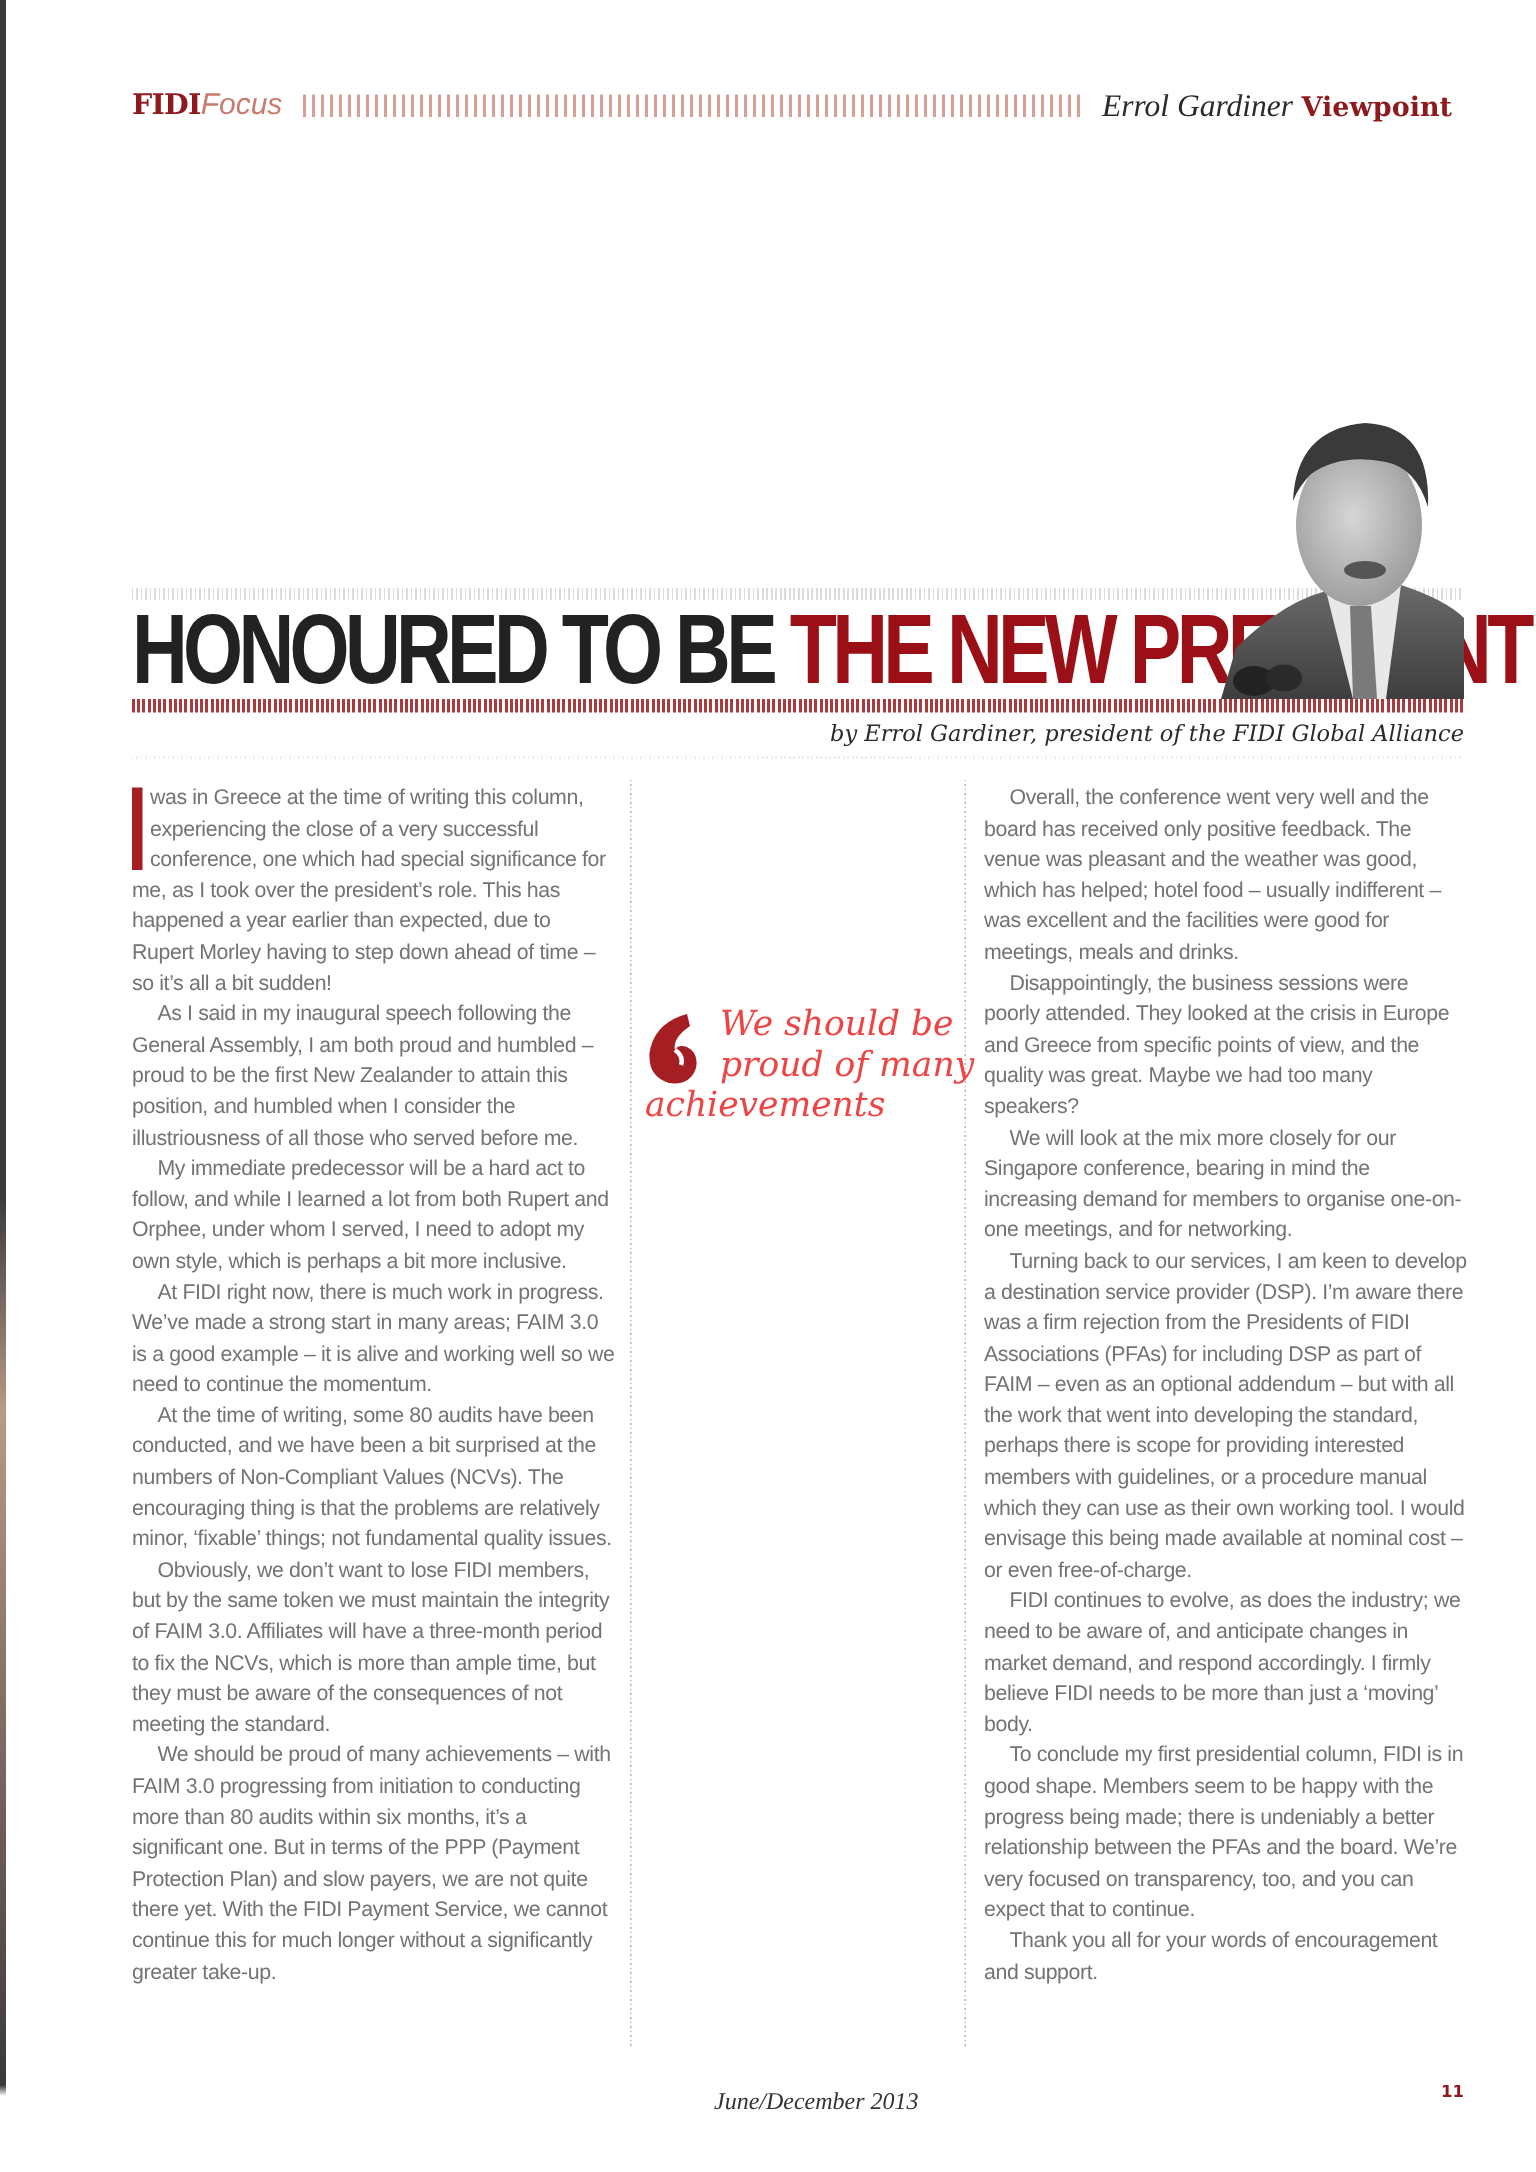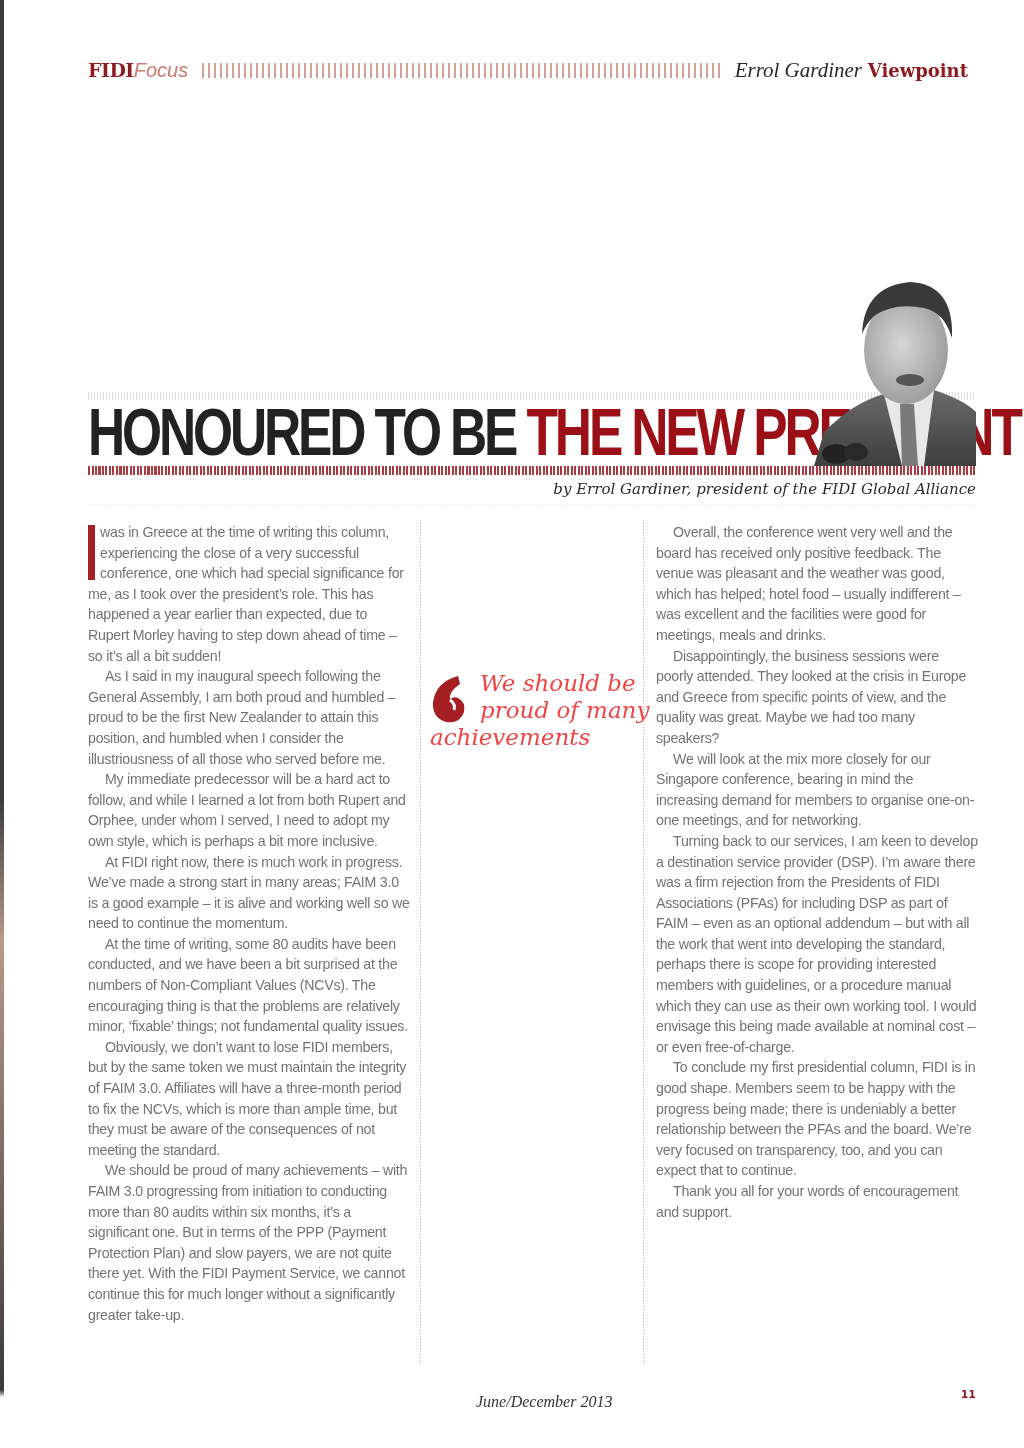--- a/index.html
+++ b/index.html
@@ -127,20 +127,21 @@
   <span class="pq-line1">We should be</span>
   <span class="pq-line2">proud of many</span>
   <span class="pq-line3">achievements</span>
 </blockquote>
 
 <div class="col col-right">
   <p>Overall, the conference went very well and the board has received only positive feedback. The venue was pleasant and the weather was good, which has helped; hotel food – usually indifferent – was excellent and the facilities were good for meetings, meals and drinks.</p>
   <p>Disappointingly, the business sessions were poorly attended. They looked at the crisis in Europe and Greece from specific points of view, and the quality was great. Maybe we had too many speakers?</p>
   <p>We will look at the mix more closely for our Singapore conference, bearing in mind the increasing demand for members to organise one-on-one meetings, and for networking.</p>
   <p>Turning back to our services, I am keen to develop a destination service provider (DSP). I’m aware there was a firm rejection from the Presidents of FIDI Associations (PFAs) for including DSP as part of FAIM – even as an optional addendum – but with all the work that went into developing the standard, perhaps there is scope for providing interested members with guidelines, or a procedure manual which they can use as their own working tool. I would envisage this being made available at nominal cost – or even free-of-charge.</p>
+  <p>FIDI continues to evolve, as does the industry; we need to be aware of, and anticipate changes in market demand, and respond accordingly. I firmly believe FIDI needs to be more than just a ‘moving’ body.</p>
   <p>To conclude my first presidential column, FIDI is in good shape. Members seem to be happy with the progress being made; there is undeniably a better relationship between the PFAs and the board. We’re very focused on transparency, too, and you can expect that to continue.</p>
   <p>Thank you all for your words of encouragement and support.</p>
 </div>
 
 <footer>
   <div class="footer-date">June/December 2013</div>
   <div class="footer-page">11</div>
 </footer>
 
 </body></html>

